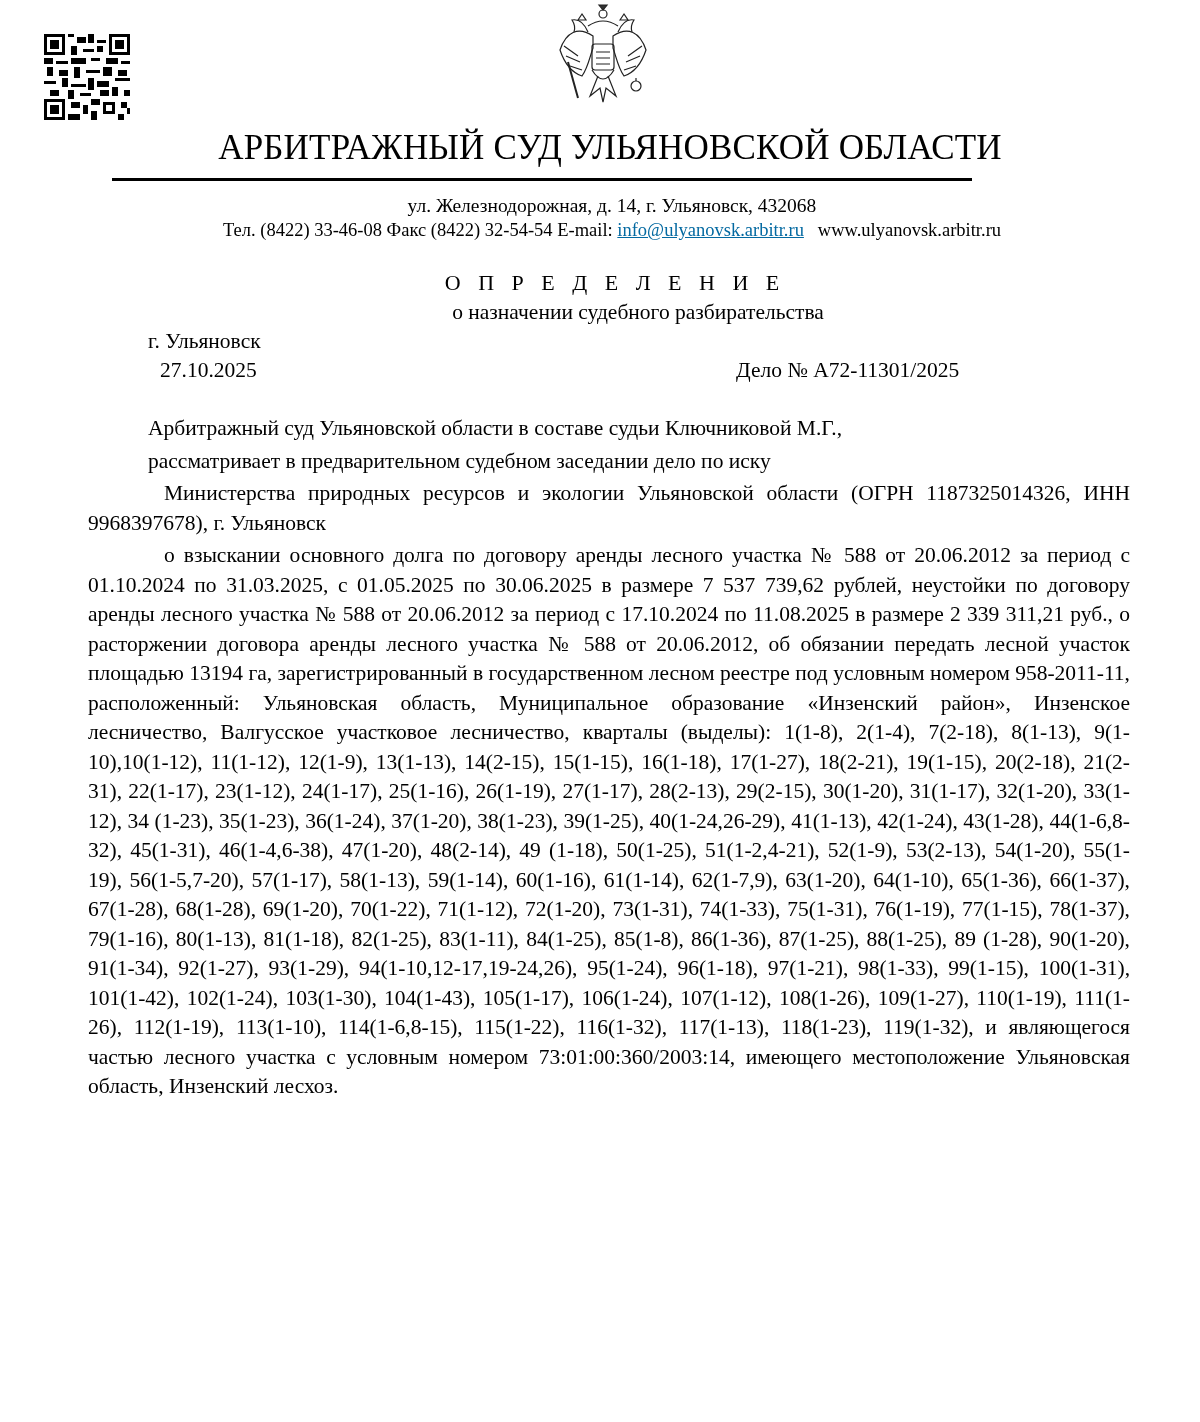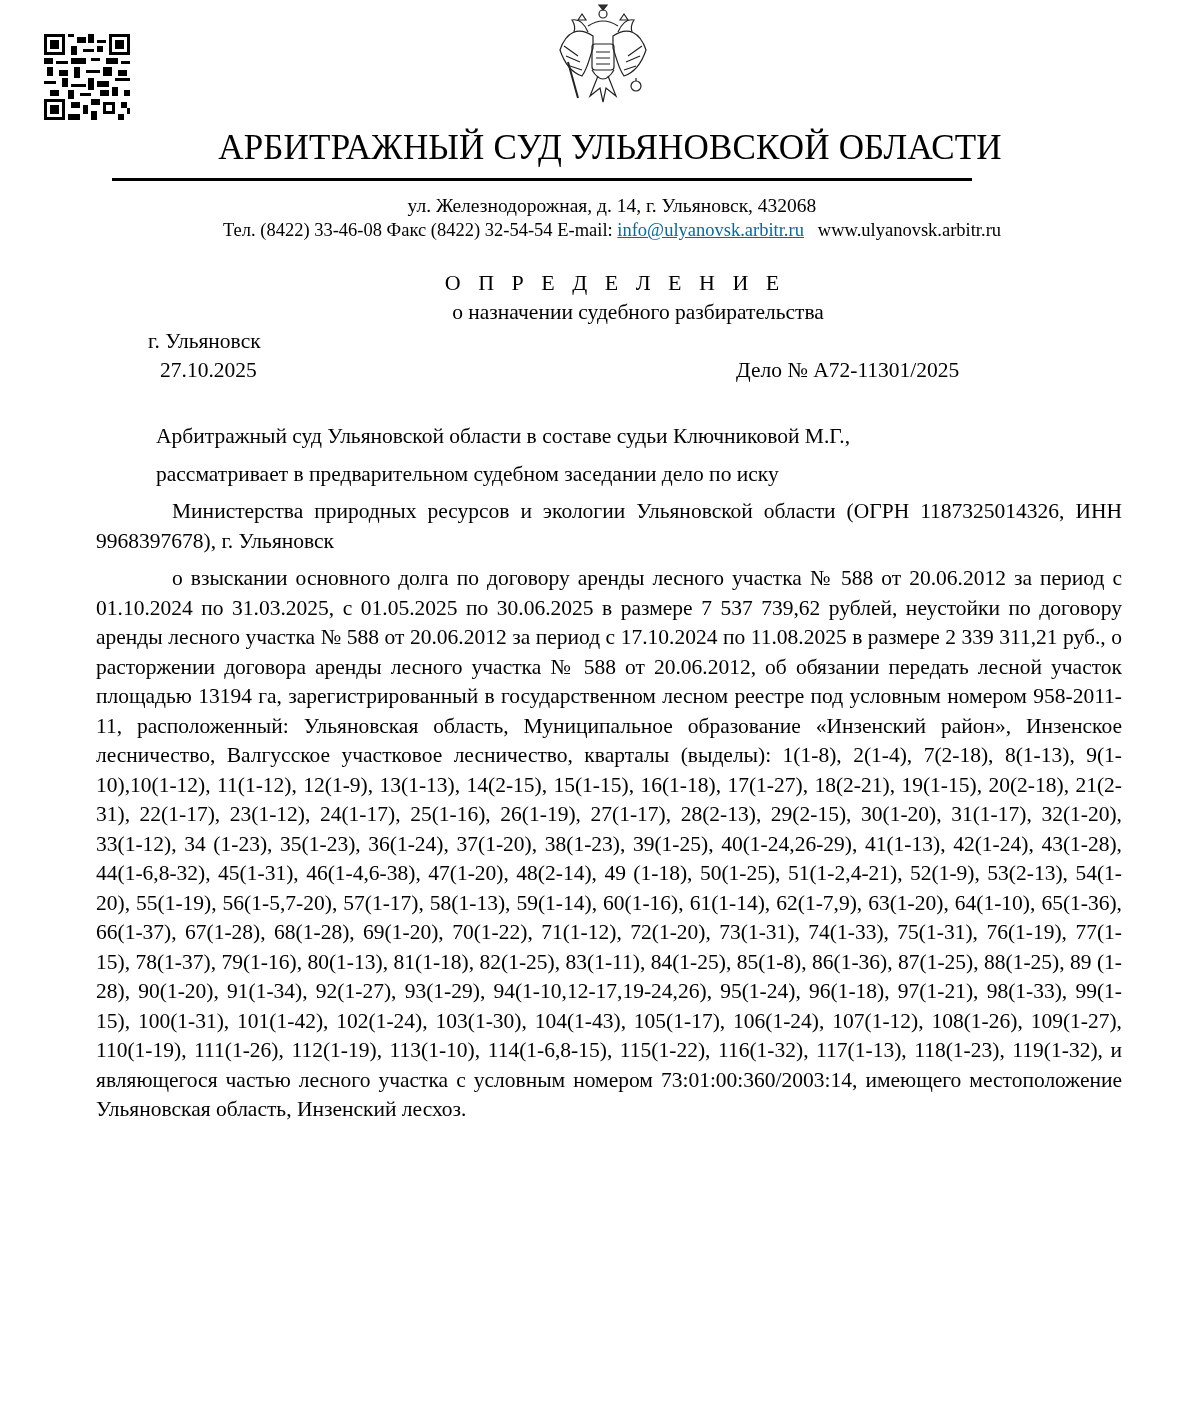--- a/index.html
+++ b/index.html
@@ -24,21 +24,21 @@
       font-size: 22px; letter-spacing: 6px; white-space: nowrap;
     }
     .doc-sub { position: absolute; left: 0; width: 1276px; top: 300px; text-align: center; font-size: 21.5px; white-space: nowrap; }
     .city { position: absolute; left: 148px; top: 329px; white-space: nowrap; }
     .date { position: absolute; left: 160px; top: 358px; white-space: nowrap; }
     .case-no { position: absolute; left: 736px; top: 358px; white-space: nowrap; text-align: center; }
     .body {
       position: absolute; left: 88px; top: 414px; width: 1042px;
       line-height: 29.5px;
     }
-    .p { margin: 8px; text-align: justify; }
+    .p { margin: 0; text-align: justify; }
     .ind { text-indent: 60px; }
     .ind2 { text-indent: 76px; }
     .hang { padding-left: 76px; }
     .gap { margin-top: 3px; }
   </style>
 </head>
 <body>
 
 <svg class="qr" viewBox="0 0 29 29" shape-rendering="crispEdges">
   <rect x="0" y="0" width="29" height="29" fill="#fff"></rect>

